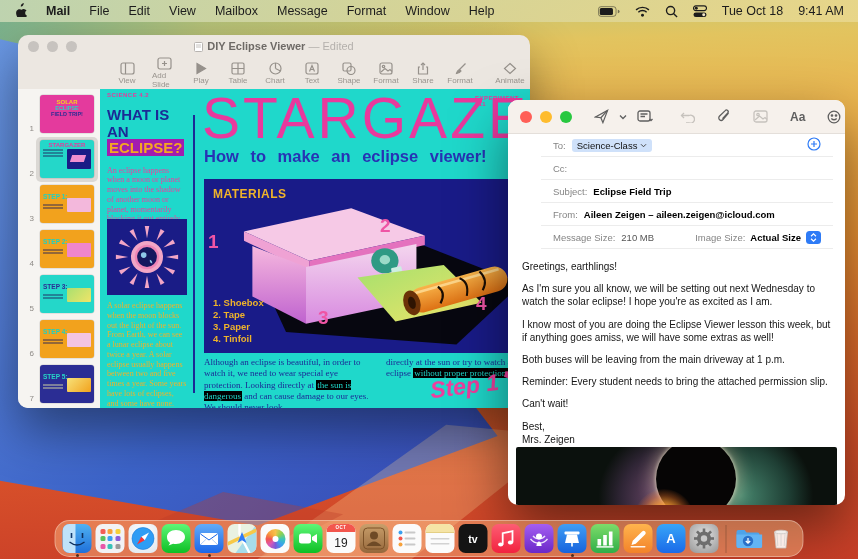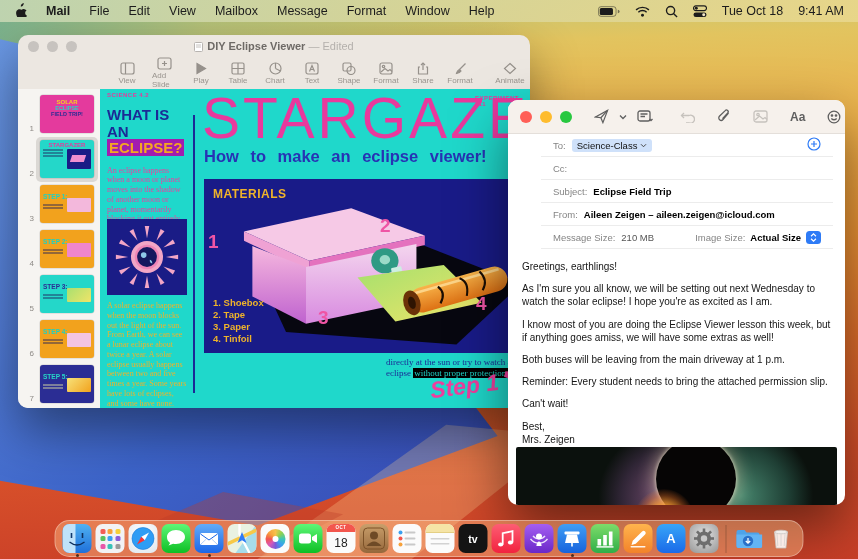--- a/index.html
+++ b/index.html
@@ -458,20 +458,21 @@
         <span class="sl-num" style="left:114px; top:128px;">3</span>
         <span class="sl-num" style="left:272px; top:114px;">4</span>
         <div class="sl-mat-list">
           <div>1. Shoebox</div>
           <div>2. Tape</div>
           <div>3. Paper</div>
           <div>4. Tinfoil</div>
         </div>
       </div>
 
+      <p class="sl-outro" style="left:104px; width:172px;"><span>Although an eclipse is beautiful, in order to watch it, we need to wear special eye protection. Looking directly at </span><span class="hl">the sun is dangerous</span><span> and can cause damage to our eyes. We should never look</span></p>
       <p class="sl-outro" style="left:286px; width:160px;"><span>directly at the sun or try to watch a solar eclipse </span><span class="hl">without proper protection.</span></p>
 
       <div class="sl-step">Step 1</div>
       <div class="sl-step-arrow"></div>
     </div>
   </div>
 </div>
 
 <div class="window mail">
   <div class="mail-toolbar">
@@ -658,21 +659,21 @@
 
   <div class="dk" style="background:linear-gradient(180deg,#5df777,#0dbf24);">
     <svg viewBox="0 0 29 29">
         <rect x="5.5" y="9.5" width="12" height="10" rx="2.5" fill="#fff"></rect>
         <path d="M18.5 13 L23.5 10 V19 L18.5 16 Z" fill="#fff"></path>
       </svg>
   </div>
 
   <div class="dk dk-cal">
     <div class="cal-top">OCT</div>
-    <div class="cal-day">18</div>
+    <div class="cal-day">19</div>
   </div>
 
   <div class="dk" style="background:linear-gradient(180deg,#c99f6b,#96683c);">
     <svg viewBox="0 0 29 29">
         <rect x="4" y="4" width="21" height="21" rx="4" fill="none" stroke="#7c5228" stroke-width="1"></rect>
         <circle cx="14.5" cy="11.5" r="4" fill="#6e4a26"></circle>
         <path d="M7 22 q7.5 -9 15 0 z" fill="#6e4a26"></path>
       </svg>
   </div>
 

